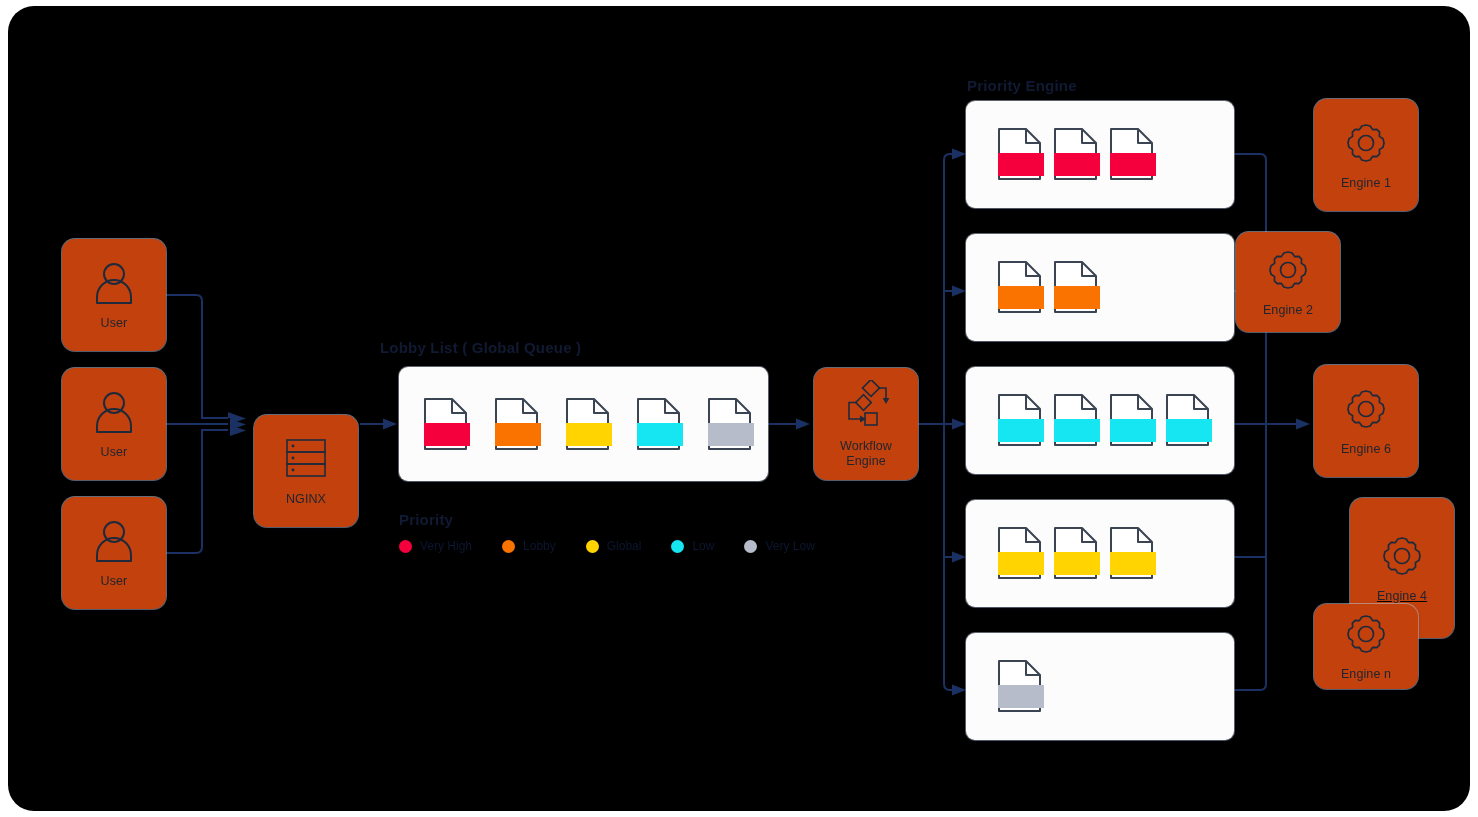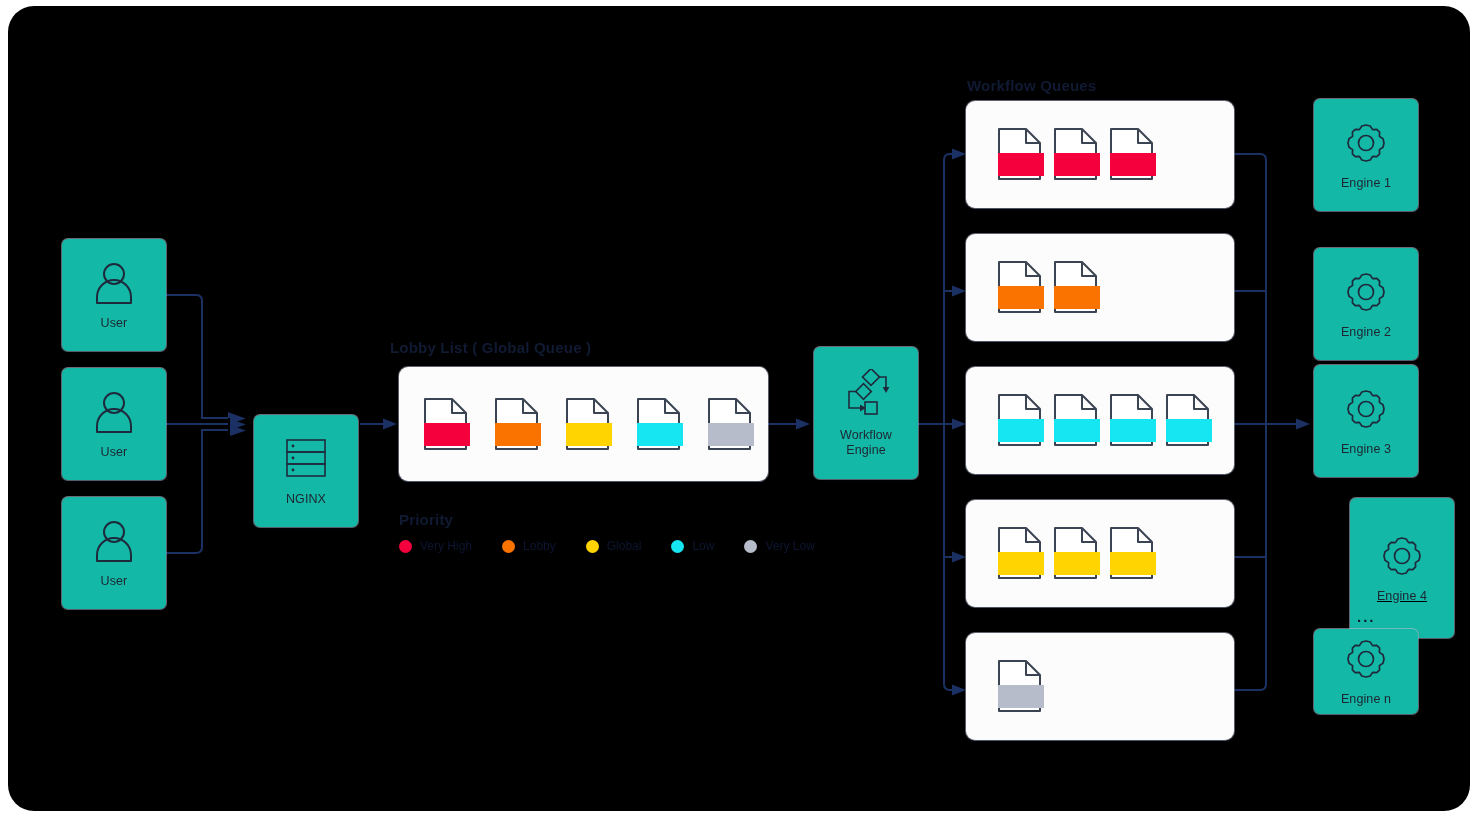--- a/index.html
+++ b/index.html
@@ -20,22 +20,22 @@
     top: 6px;
     width: 1462px;
     height: 805px;
     background: #000000;
     border-radius: 26px;
   }
 
   
   .node {
     position: absolute;
-    background: #14b8a6;
-    border-radius: 6px;
+    background: #c2410c;
+    border-radius: 13px;
     box-shadow: 0 1px 3px rgba(10,20,50,.35), 0 0 0 1px rgba(200,208,222,.55);
     display: flex;
     flex-direction: column;
     align-items: center;
     justify-content: center;
     box-sizing: border-box;
   }
   .node .label {
     color: #1e2430;
     font-size: 12.5px;
@@ -218,21 +218,21 @@
       <rect x="4" y="15" width="38" height="12" fill="none" stroke="#1e2a3c" stroke-width="1.6"></rect>
       <rect x="4" y="27" width="38" height="12" fill="none" stroke="#1e2a3c" stroke-width="1.6"></rect>
       <circle cx="10" cy="9" r="1.4" fill="#1e2a3c"></circle>
       <circle cx="10" cy="21" r="1.4" fill="#1e2a3c"></circle>
       <circle cx="10" cy="33" r="1.4" fill="#1e2a3c"></circle>
     </svg>
   </span>
   <span class="label">NGINX</span>
 </div>
 
-<div class="section-title" style="left:390px;top:339px;">Lobby List ( Global Queue )</div>
+<div class="section-title" style="left:380px;top:339px;">Lobby List ( Global Queue )</div>
 
 <div class="panel" style="left:399px;top:367px;width:369px;height:114px;"></div>
 
 <div class="docrow" style="left:422px;top:396px;width:330px;height:56px;justify-content:space-between;">
   <div class="doc">
     <svg width="48" height="56" viewBox="0 0 48 56">
       <path d="M3,3 H30 L44,17 V53 H3 Z" fill="#ffffff" stroke="#3b4453" stroke-width="2" stroke-linejoin="round"></path>
       <path d="M30,3 V17 H44" fill="none" stroke="#3b4453" stroke-width="2" stroke-linejoin="round"></path>
     </svg>
     <div class="band" style="background:#F5003C;"></div>
@@ -285,37 +285,37 @@
   <div class="legend-item">
     <span class="legend-dot" style="background:#16E5F2;"></span>
     <span class="legend-text">Low</span>
   </div>
   <div class="legend-item">
     <span class="legend-dot" style="background:#B6BCC9;"></span>
     <span class="legend-text">Very Low</span>
   </div>
 </div>
 
-<div class="node" style="left:814px;top:347px;width:104px;height:132px;">
+<div class="node" style="left:814px;top:368px;width:104px;height:112px;">
   <span class="icon">
     <svg width="50" height="48" viewBox="0 0 50 48">
       <rect x="24" y="2" width="12" height="12" transform="rotate(45 30 8)" fill="none" stroke="#1e2a3c" stroke-width="1.6"></rect>
       <rect x="17" y="17" width="11" height="11" transform="rotate(45 22.5 22.5)" fill="none" stroke="#1e2a3c" stroke-width="1.6"></rect>
       <rect x="24" y="33" width="12" height="12" fill="none" stroke="#1e2a3c" stroke-width="1.6"></rect>
       <path d="M37,8 H45 V19" fill="none" stroke="#1e2a3c" stroke-width="1.6"></path>
       <polygon points="41.6,18 48.4,18 45,24" fill="#1e2a3c"></polygon>
       <path d="M15,22.5 H8 V39 H20" fill="none" stroke="#1e2a3c" stroke-width="1.6"></path>
       <polygon points="19,35.6 25,39 19,42.4" fill="#1e2a3c"></polygon>
     </svg>
   </span>
   <span class="label">Workflow</span>
   <span class="label" style="margin-top:1px;">Engine</span>
 </div>
 
-<div class="section-title" style="left:967px;top:77px;">Workflow Queues</div>
+<div class="section-title" style="left:967px;top:77px;">Priority Engine</div>
 
 <div class="panel" style="left:966px;top:101px;width:268px;height:107px;"></div>
 <div class="docrow" style="left:996px;top:126px;">
   <div class="doc" style="margin-right:10px;">
     <svg width="48" height="56" viewBox="0 0 48 56">
       <path d="M3,3 H30 L44,17 V53 H3 Z" fill="#ffffff" stroke="#3b4453" stroke-width="2" stroke-linejoin="round"></path>
       <path d="M30,3 V17 H44" fill="none" stroke="#3b4453" stroke-width="2" stroke-linejoin="round"></path>
     </svg>
     <div class="band" style="background:#F5003C;"></div>
   </div>
@@ -424,53 +424,53 @@
 <div class="node" style="left:1314px;top:99px;width:104px;height:112px;">
   <span class="icon">
     <svg width="44" height="44" viewBox="0 0 44 44">
       <path d="M22,4 L26.2,5 L28.6,8.6 L32.8,8.4 L35.6,11.2 L35.4,15.4 L39,17.8 L40,22 L39,26.2 L35.4,28.6 L35.6,32.8 L32.8,35.6 L28.6,35.4 L26.2,39 L22,40 L17.8,39 L15.4,35.4 L11.2,35.6 L8.4,32.8 L8.6,28.6 L5,26.2 L4,22 L5,17.8 L8.6,15.4 L8.4,11.2 L11.2,8.4 L15.4,8.6 L17.8,5 Z" fill="none" stroke="#1e2a3c" stroke-width="1.7" stroke-linejoin="round"></path>
       <circle cx="22" cy="22" r="7.5" fill="none" stroke="#1e2a3c" stroke-width="1.7"></circle>
     </svg>
   </span>
   <span class="label">Engine 1</span>
 </div>
 
-<div class="node" style="left:1314px;top:232px;width:104px;height:112px;margin-top:16px;">
+<div class="node" style="left:1236px;top:232px;width:104px;height:100px;">
   <span class="icon">
     <svg width="44" height="44" viewBox="0 0 44 44">
       <path d="M22,4 L26.2,5 L28.6,8.6 L32.8,8.4 L35.6,11.2 L35.4,15.4 L39,17.8 L40,22 L39,26.2 L35.4,28.6 L35.6,32.8 L32.8,35.6 L28.6,35.4 L26.2,39 L22,40 L17.8,39 L15.4,35.4 L11.2,35.6 L8.4,32.8 L8.6,28.6 L5,26.2 L4,22 L5,17.8 L8.6,15.4 L8.4,11.2 L11.2,8.4 L15.4,8.6 L17.8,5 Z" fill="none" stroke="#1e2a3c" stroke-width="1.7" stroke-linejoin="round"></path>
       <circle cx="22" cy="22" r="7.5" fill="none" stroke="#1e2a3c" stroke-width="1.7"></circle>
     </svg>
   </span>
   <span class="label">Engine 2</span>
 </div>
 
 <div class="node" style="left:1314px;top:365px;width:104px;height:112px;">
   <span class="icon">
     <svg width="44" height="44" viewBox="0 0 44 44">
       <path d="M22,4 L26.2,5 L28.6,8.6 L32.8,8.4 L35.6,11.2 L35.4,15.4 L39,17.8 L40,22 L39,26.2 L35.4,28.6 L35.6,32.8 L32.8,35.6 L28.6,35.4 L26.2,39 L22,40 L17.8,39 L15.4,35.4 L11.2,35.6 L8.4,32.8 L8.6,28.6 L5,26.2 L4,22 L5,17.8 L8.6,15.4 L8.4,11.2 L11.2,8.4 L15.4,8.6 L17.8,5 Z" fill="none" stroke="#1e2a3c" stroke-width="1.7" stroke-linejoin="round"></path>
       <circle cx="22" cy="22" r="7.5" fill="none" stroke="#1e2a3c" stroke-width="1.7"></circle>
     </svg>
   </span>
-  <span class="label">Engine 3</span>
+  <span class="label">Engine 6</span>
 </div>
 
 <div class="node" style="left:1350px;top:498px;width:104px;height:140px;text-decoration:underline;">
   <span class="icon">
     <svg width="44" height="44" viewBox="0 0 44 44">
       <path d="M22,4 L26.2,5 L28.6,8.6 L32.8,8.4 L35.6,11.2 L35.4,15.4 L39,17.8 L40,22 L39,26.2 L35.4,28.6 L35.6,32.8 L32.8,35.6 L28.6,35.4 L26.2,39 L22,40 L17.8,39 L15.4,35.4 L11.2,35.6 L8.4,32.8 L8.6,28.6 L5,26.2 L4,22 L5,17.8 L8.6,15.4 L8.4,11.2 L11.2,8.4 L15.4,8.6 L17.8,5 Z" fill="none" stroke="#1e2a3c" stroke-width="1.7" stroke-linejoin="round"></path>
       <circle cx="22" cy="22" r="7.5" fill="none" stroke="#1e2a3c" stroke-width="1.7"></circle>
     </svg>
   </span>
   <span class="label">Engine 4</span>
 </div>
 
 <div class="ellipsis" style="left:1357px;top:608px;">...</div>
 
-<div class="node" style="left:1314px;top:629px;width:104px;height:85px;">
+<div class="node" style="left:1314px;top:604px;width:104px;height:85px;">
   <span class="icon">
     <svg width="44" height="44" viewBox="0 0 44 44">
       <path d="M22,4 L26.2,5 L28.6,8.6 L32.8,8.4 L35.6,11.2 L35.4,15.4 L39,17.8 L40,22 L39,26.2 L35.4,28.6 L35.6,32.8 L32.8,35.6 L28.6,35.4 L26.2,39 L22,40 L17.8,39 L15.4,35.4 L11.2,35.6 L8.4,32.8 L8.6,28.6 L5,26.2 L4,22 L5,17.8 L8.6,15.4 L8.4,11.2 L11.2,8.4 L15.4,8.6 L17.8,5 Z" fill="none" stroke="#1e2a3c" stroke-width="1.7" stroke-linejoin="round"></path>
       <circle cx="22" cy="22" r="7.5" fill="none" stroke="#1e2a3c" stroke-width="1.7"></circle>
     </svg>
   </span>
   <span class="label">Engine n</span>
 </div>
 
 </body></html>

